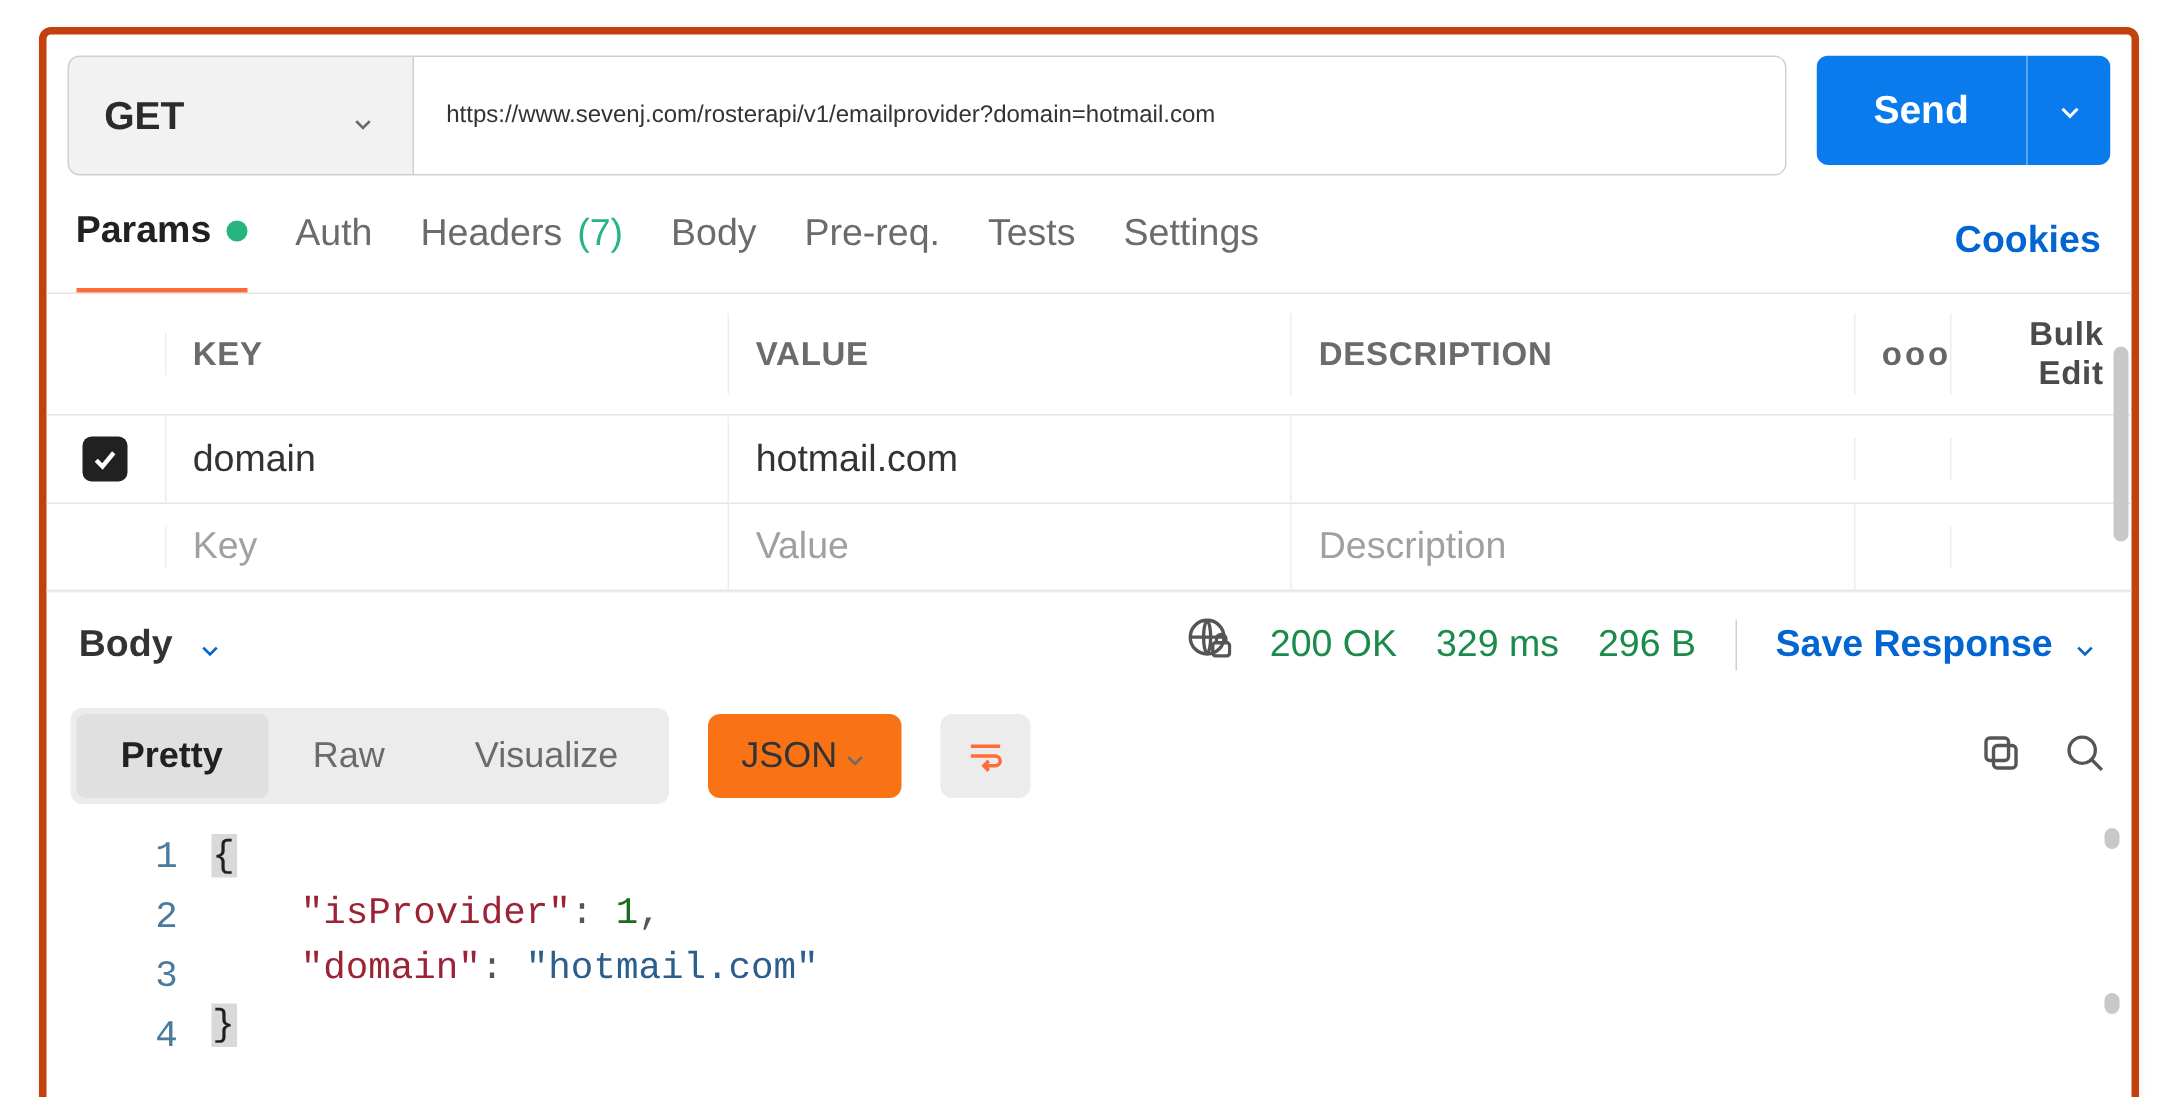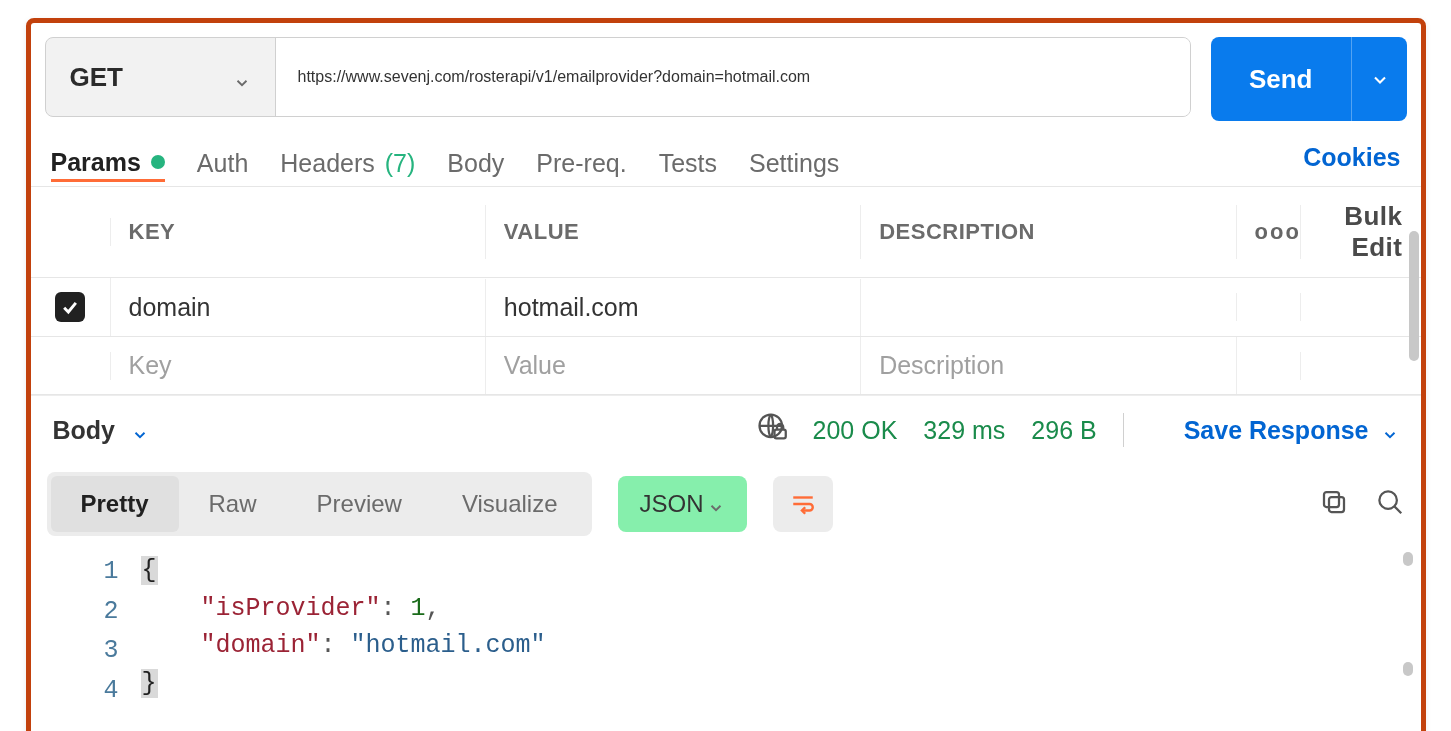--- a/index.html
+++ b/index.html
@@ -55,21 +55,21 @@
     flex: 1;
     display: flex;
     align-items: center;
     padding: 0 22px;
     background: #fff;
     font-size: 16px;
     color: #333;
   }
   .send-group {
     display: flex;
-    height: 84px;
+    height: 73px;
     border-radius: 8px;
     overflow: hidden;
   }
   .send-btn {
     background: #097BED;
     color: #fff;
     font-size: 26px;
     font-weight: 700;
     border: none;
     padding: 0 38px;
@@ -90,21 +90,21 @@
   
   .tabs-row {
     display: flex;
     align-items: center;
     padding: 22px 20px 0 20px;
     gap: 32px;
     font-size: 25px;
     color: #6b6b6b;
   }
   .tab {
-    padding-bottom: 2px;
+    padding-bottom: 24px;
     cursor: pointer;
     display: flex;
     align-items: center;
     gap: 10px;
     font-weight: 500;
   }
   .tab.active {
     color: #212121;
     font-weight: 600;
     border-bottom: 3px solid #ff6c37;
@@ -140,21 +140,21 @@
   }
   .params-header > div:first-child,
   .params-row > div:first-child { border-right: 1px solid #ededed; }
   .params-header > div:last-child,
   .params-row > div:last-child { border-right: none; }
   .params-header .col-more { display:flex; justify-content:flex-start; }
   .params-header .bulk {
     font-weight: 600;
     color: #4a4a4a;
     text-align: right;
-    font-size: 26px;
+    font-size: 22px;
   }
   .params-row .cell { font-size: 25px; color: #333; }
   .params-row.placeholder .cell { color: #a0a0a0; }
   .checkbox {
     width: 30px; height: 30px;
     border-radius: 6px;
     background: #212121;
     display: flex; align-items:center; justify-content:center;
     margin: 0 auto;
   }
@@ -188,21 +188,21 @@
     font-weight: 600;
     color: #333;
     cursor: pointer;
   }
   .body-toggle .chevron-down svg { stroke: #0265D2; }
   .resp-spacer { flex: 1; }
   .globe-icon svg { width: 30px; height: 30px; stroke: #555; fill:none; }
   .status-ok { color: #1a8b4b; font-weight: 500; }
   .meta { color: #1a8b4b; font-weight: 500; }
   .divider { width:1px; height:34px; background:#d0d0d0; }
-  .save-resp { color:#0265D2; font-weight:600; display:flex; align-items:center; gap:12px; cursor:pointer;margin-left:34px; }
+  .save-resp { color:#0265D2; font-weight:600; display:flex; align-items:center; gap:12px; cursor:pointer; }
   .save-resp .chevron-down svg { stroke:#0265D2; }
 
   
   .format-row {
     display: flex;
     align-items: center;
     padding: 8px 16px 16px 16px;
     gap: 26px;
   }
   .view-tabs {
@@ -219,21 +219,21 @@
     border-radius: 6px;
     cursor: pointer;
     font-weight: 500;
   }
   .view-tab.active {
     background: #e0e0e0;
     color: #212121;
     font-weight: 600;
   }
   .lang-select {
-    background: #86efac;
+    background: #f97316;
     border-radius: 8px;
     padding: 14px 22px;
     font-size: 24px;
     font-weight: 500;
     color: #333;
     display: flex; align-items:center; gap:3px;
     cursor: pointer;
   }
   .wrap-btn {
     background: #ececec;
@@ -391,21 +391,20 @@
             <polyline points="6 9 12 15 18 9"></polyline>
           </svg>
       </span>
     </div>
   </div>
 
   <div class="format-row">
     <div class="view-tabs">
       <div class="view-tab active">Pretty</div>
       <div class="view-tab">Raw</div>
-      <div class="view-tab">Preview</div>
       <div class="view-tab">Visualize</div>
     </div>
     <div class="lang-select">
       <span>JSON</span>
       <span class="chevron-down">
         <svg viewBox="0 0 24 24" fill="none" stroke-width="2.5">
             <polyline points="6 9 12 15 18 9"></polyline>
           </svg>
       </span>
     </div>

